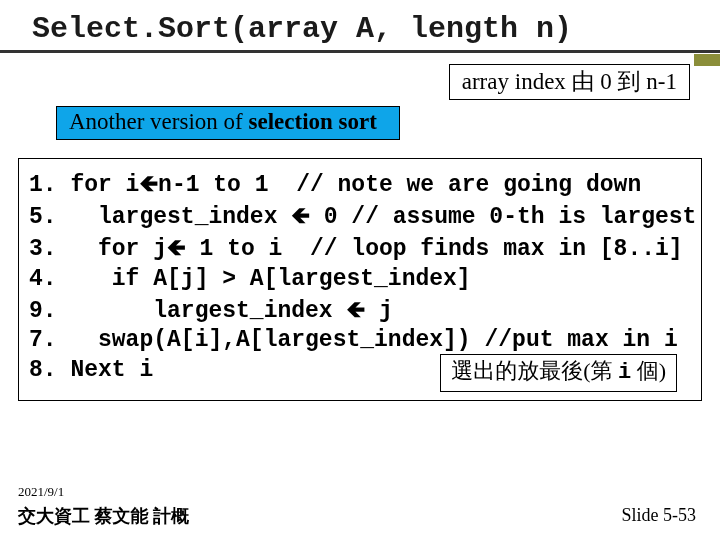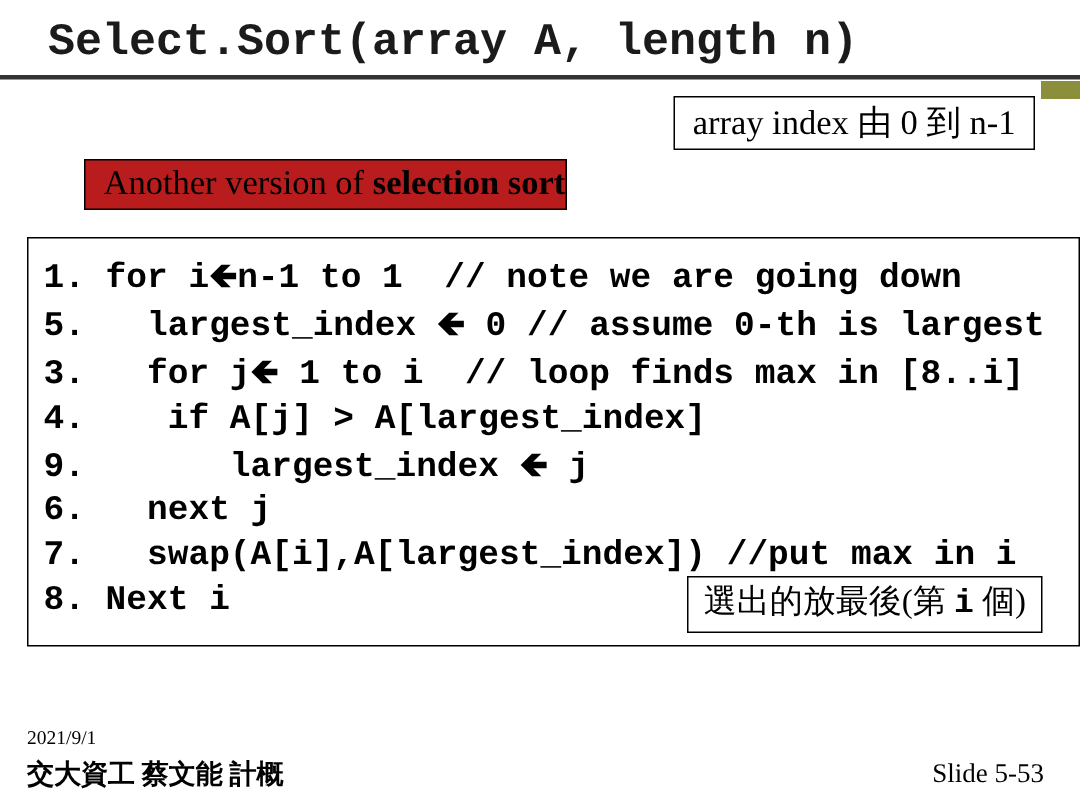--- a/index.html
+++ b/index.html
@@ -48,30 +48,30 @@
     background: #fff;
     padding: 1px 12px 2px 12px;
     font-size: 23px;
     font-family: "Times New Roman", serif;
   }
   .subtitle-box {
     position: absolute;
     top: 106px;
     left: 56px;
     border: 1.5px solid #000;
-    background: #b91c1c;
-    padding: 2px 0 4px 12px;
+    background: #0ea5e9;
+    padding: 2px 22px 4px 12px;
     font-size: 23px;
   }
   .subtitle-box b { font-weight: bold; }
   .code-box {
     position: absolute;
     top: 158px;
     left: 18px;
-    right: 0;
+    right: 18px;
     border: 1.5px solid #000;
     padding: 10px 10px 14px 10px;
     font-family: "Courier New", monospace;
     font-size: 23px;
     font-weight: bold;
     line-height: 1.3;
     color: #000;
   }
   .code-row { white-space: pre; }
   .arrow {
@@ -133,21 +133,20 @@
   <div class="subtitle-box">
     <span>Another version of </span><b>selection sort</b>
   </div>
 
   <div class="code-box">
     <div class="code-row"><span>1. for i</span><span class="arrow">🡸</span><span>n-1 to 1  // note we are going down</span></div>
     <div class="code-row"><span>5.   largest_index </span><span class="arrow">🡸</span><span> 0 // assume 0-th is largest</span></div>
     <div class="code-row"><span>3.   for j</span><span class="arrow">🡸</span><span> 1 to i  // loop finds max in [8..i]</span></div>
     <div class="code-row">4.    if A[j] &gt; A[largest_index]</div>
     <div class="code-row"><span>9.       largest_index </span><span class="arrow">🡸</span><span> j</span></div>
-    <div class="code-row">6.   next j</div>
     <div class="code-row">7.   swap(A[i],A[largest_index]) //put max in i</div>
     <div class="code-row">8. Next i</div>
 
     <div class="inner-note">
       <span>選出的放最後(第 </span><span class="mono">i</span><span> 個)</span>
     </div>
   </div>
 
   <div class="date">2021/9/1</div>
   <div class="footer-left">交大資工 蔡文能 計概</div>

